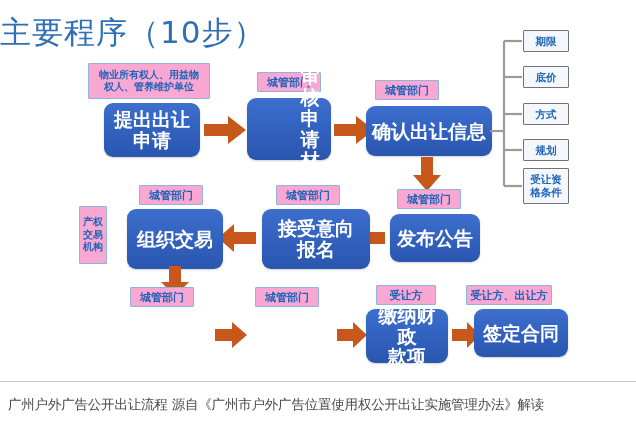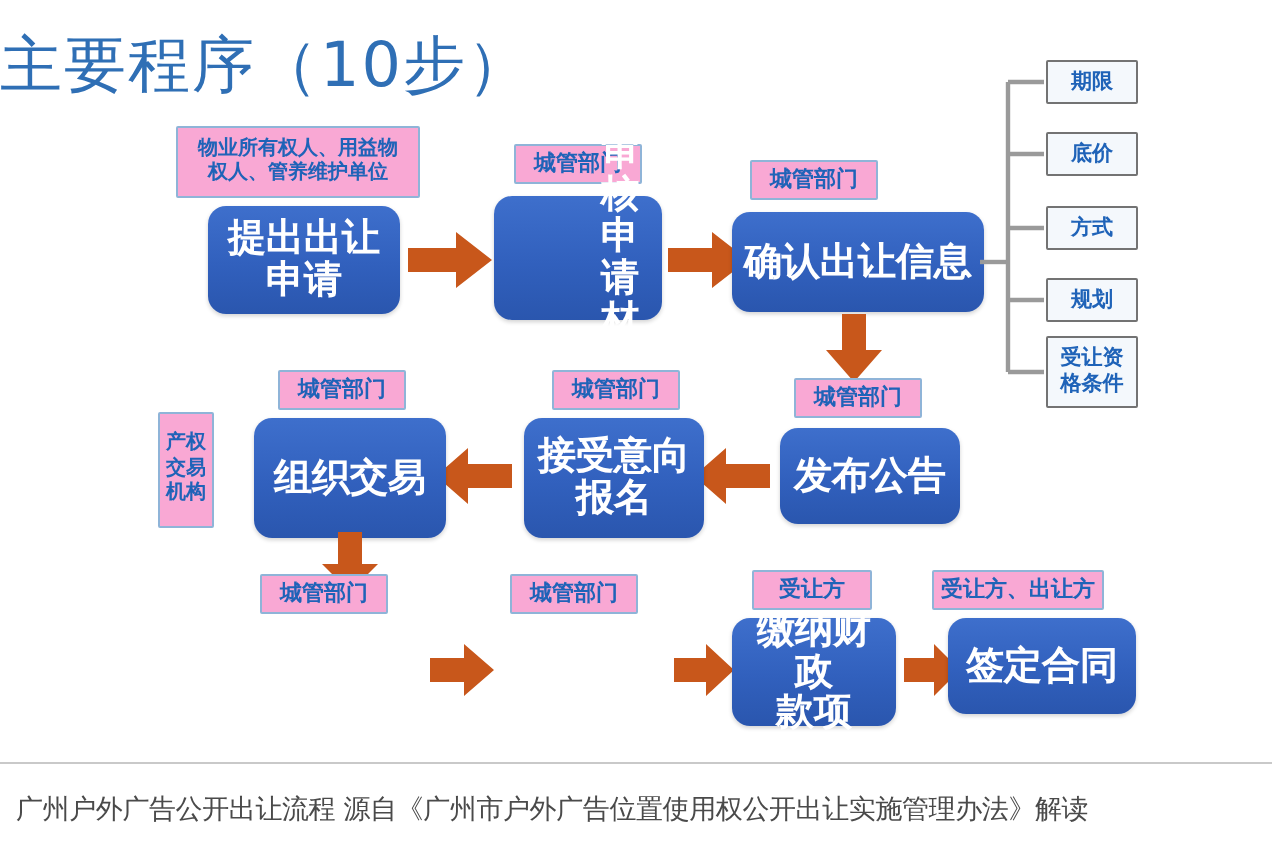--- a/index.html
+++ b/index.html
@@ -146,21 +146,21 @@
   <div class="plabel" style="left:397px;top:189px;width:64px;height:20px;font-size:11px;">城管部门</div>
   <div class="pbox" style="left:390px;top:214px;width:90px;height:48px;font-size:19px;">发布公告</div>
 
   <div class="arrow" style="left:347px;top:224px;">
     <svg width="38" height="28" viewBox="0 0 38 28">
       <polygon points="38,8 16,8 16,0 0,14 16,28 16,20 38,20" fill="#c8571b"></polygon>
     </svg>
   </div>
 
   <div class="plabel" style="left:276px;top:185px;width:64px;height:20px;font-size:11px;">城管部门</div>
-  <div class="pbox" style="left:262px;top:209px;width:90px;height:60px;font-size:19px;">接受意向<br>报名</div>
+  <div class="pbox" style="left:262px;top:209px;width:108px;height:60px;font-size:19px;">接受意向<br>报名</div>
 
   <div class="arrow" style="left:218px;top:224px;">
     <svg width="38" height="28" viewBox="0 0 38 28">
       <polygon points="38,8 16,8 16,0 0,14 16,28 16,20 38,20" fill="#c8571b"></polygon>
     </svg>
   </div>
 
   <div class="plabel" style="left:139px;top:185px;width:64px;height:20px;font-size:11px;">城管部门</div>
   <div class="pbox" style="left:127px;top:209px;width:96px;height:60px;font-size:19px;">组织交易</div>
 

